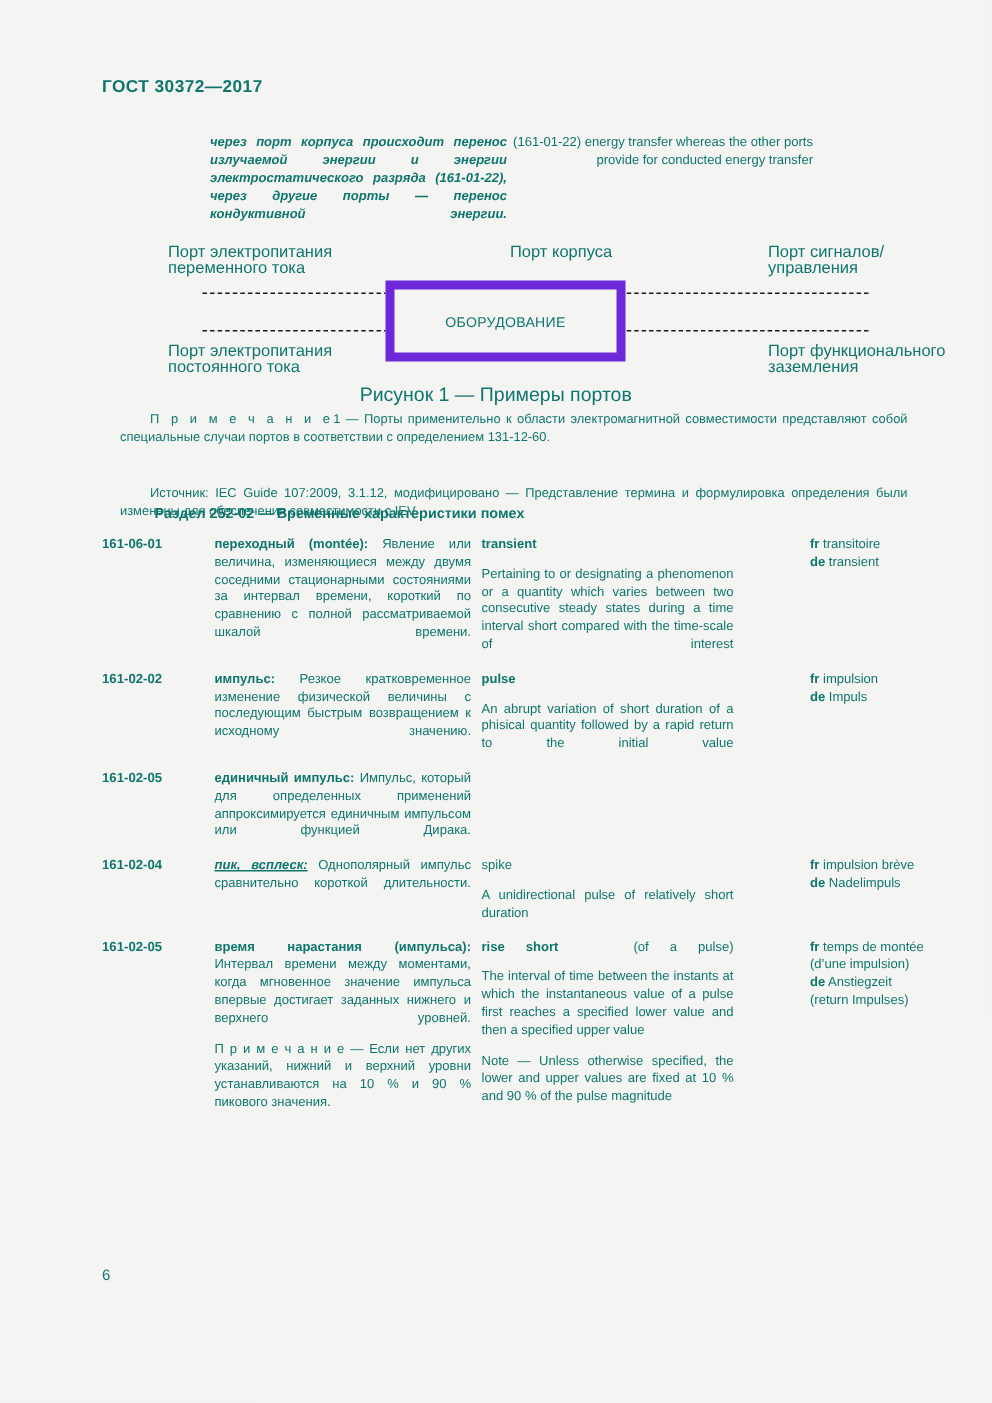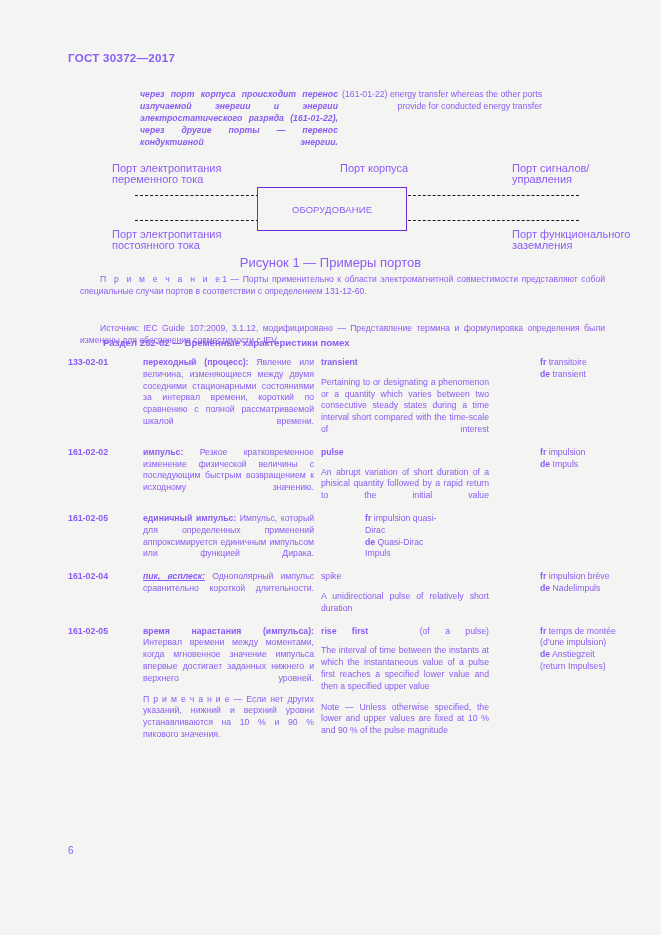--- a/index.html
+++ b/index.html
@@ -6,21 +6,21 @@
     margin: 0;
     padding: 0;
     background: #f2f2f0;
   }
   .page {
     position: relative;
     width: 661px;
     height: 935px;
     background: #f4f4f2;
     font-family: "Liberation Sans", sans-serif;
-    color: #8b5cf6;
+    color: #0f766e;
     overflow: hidden;
   }
   .doc-header {
     position: absolute;
     left: 68px;
     top: 52px;
     font-size: 11.5px;
     font-weight: bold;
     letter-spacing: 0.3px;
   }
@@ -78,21 +78,21 @@
   .lbl-sig  { left: 412px; top: 0px;  width: 150px; }
   .lbl-dc   { left: 12px;  top: 66px; width: 150px; }
   .lbl-earth{ left: 412px; top: 66px; width: 150px; }
 
   .equip-box {
     position: absolute;
     left: 157px;
     top: 24px;
     width: 148px;
     height: 42px;
-    border: 1px solid #6d28d9;
+    border: 6px solid #6d28d9;
     background: #f4f4f2;
     display: flex;
     align-items: center;
     justify-content: center;
     font-size: 9.4px;
     letter-spacing: 0.2px;
     z-index: 2;
   }
   .dash-line {
     position: absolute;
@@ -246,23 +246,23 @@
 
   <div class="note-block note-2">
     <span class="ind"></span><span>Источник: IEC Guide 107:2009, 3.1.12, модифицировано — Представление термина и формулировка определения были изменены для обеспечения совместимости с IEV.</span>
   </div>
 
   <div class="section-title">Раздел 252-02 — Временные характеристики помех</div>
 
   <div class="entries">
 
     <div class="entry">
-      <div class="col-code">133-02-01</div>
-      <div class="col-ru">
-        <span class="term-ru">переходный (процесс):</span>
+      <div class="col-code">161-06-01</div>
+      <div class="col-ru">
+        <span class="term-ru">переходный (montée):</span>
         <span>Явление или величина, изменяющиеся между двумя соседними стационарными состояниями за интервал времени, короткий по сравнению с полной рассматриваемой шкалой времени.</span>
       </div>
       <div class="col-en">
         <span class="term-en">transient</span>
         <span class="def">Pertaining to or designating a phenomenon or a quantity which varies between two consecutive steady states during a time interval short compared with the time-scale of interest</span>
       </div>
       <div class="col-fr">
         <span class="fr-line"><span class="lang">fr</span> <span>transitoire</span></span>
         <span class="fr-line"><span class="lang">de</span> <span>transient</span></span>
       </div>
@@ -283,26 +283,20 @@
         <span class="fr-line"><span class="lang">de</span> <span>Impuls</span></span>
       </div>
     </div>
 
     <div class="entry">
       <div class="col-code">161-02-05</div>
       <div class="col-ru">
         <span class="term-ru">единичный импульс:</span>
         <span>Импульс, который для определенных применений аппроксимируется единичным импульсом или функцией Дирака.</span>
       </div>
-      <div class="col-fr">
-        <span class="fr-line"><span class="lang">fr</span> <span>impulsion quasi-</span></span>
-        <span class="fr-line">Dirac</span>
-        <span class="fr-line"><span class="lang">de</span> <span>Quasi-Dirac</span></span>
-        <span class="fr-line">Impuls</span>
-      </div>
     </div>
 
     <div class="entry">
       <div class="col-code">161-02-04</div>
       <div class="col-ru">
         <span class="term-ru u">пик, всплеск:</span>
         <span>Однополярный импульс сравнительно короткой длительности.</span>
       </div>
       <div class="col-en">
         <span class="term-en plain">spike</span>
@@ -315,21 +309,21 @@
     </div>
 
     <div class="entry">
       <div class="col-code">161-02-05</div>
       <div class="col-ru">
         <span class="term-ru">время нарастания (импульса):</span>
         <span>Интервал времени между моментами, когда мгновенное значение импульса впервые достигает заданных нижнего и верхнего уровней.</span>
         <span class="note-in">П р и м е ч а н и е  —  Если нет других указаний, нижний и верхний уровни устанавливаются на 10 % и 90 % пикового значения.</span>
       </div>
       <div class="col-en">
-        <span class="term-en"><span>rise first</span> <span class="nb">(of a pulse)</span></span>
+        <span class="term-en"><span>rise short</span> <span class="nb">(of a pulse)</span></span>
         <span class="def lastleft">The interval of time between the instants at which the instantaneous value of a pulse first reaches a specified lower value and then a specified upper value</span>
         <span class="note-in">Note — Unless otherwise specified, the lower and upper values are fixed at 10 % and 90 % of the pulse magnitude</span>
       </div>
       <div class="col-fr">
         <span class="fr-line"><span class="lang">fr</span> <span>temps de montée</span></span>
         <span class="fr-line">(d’une impulsion)</span>
         <span class="fr-line"><span class="lang">de</span> <span>Anstiegzeit</span></span>
         <span class="fr-line">(return Impulses)</span>
       </div>
     </div>

